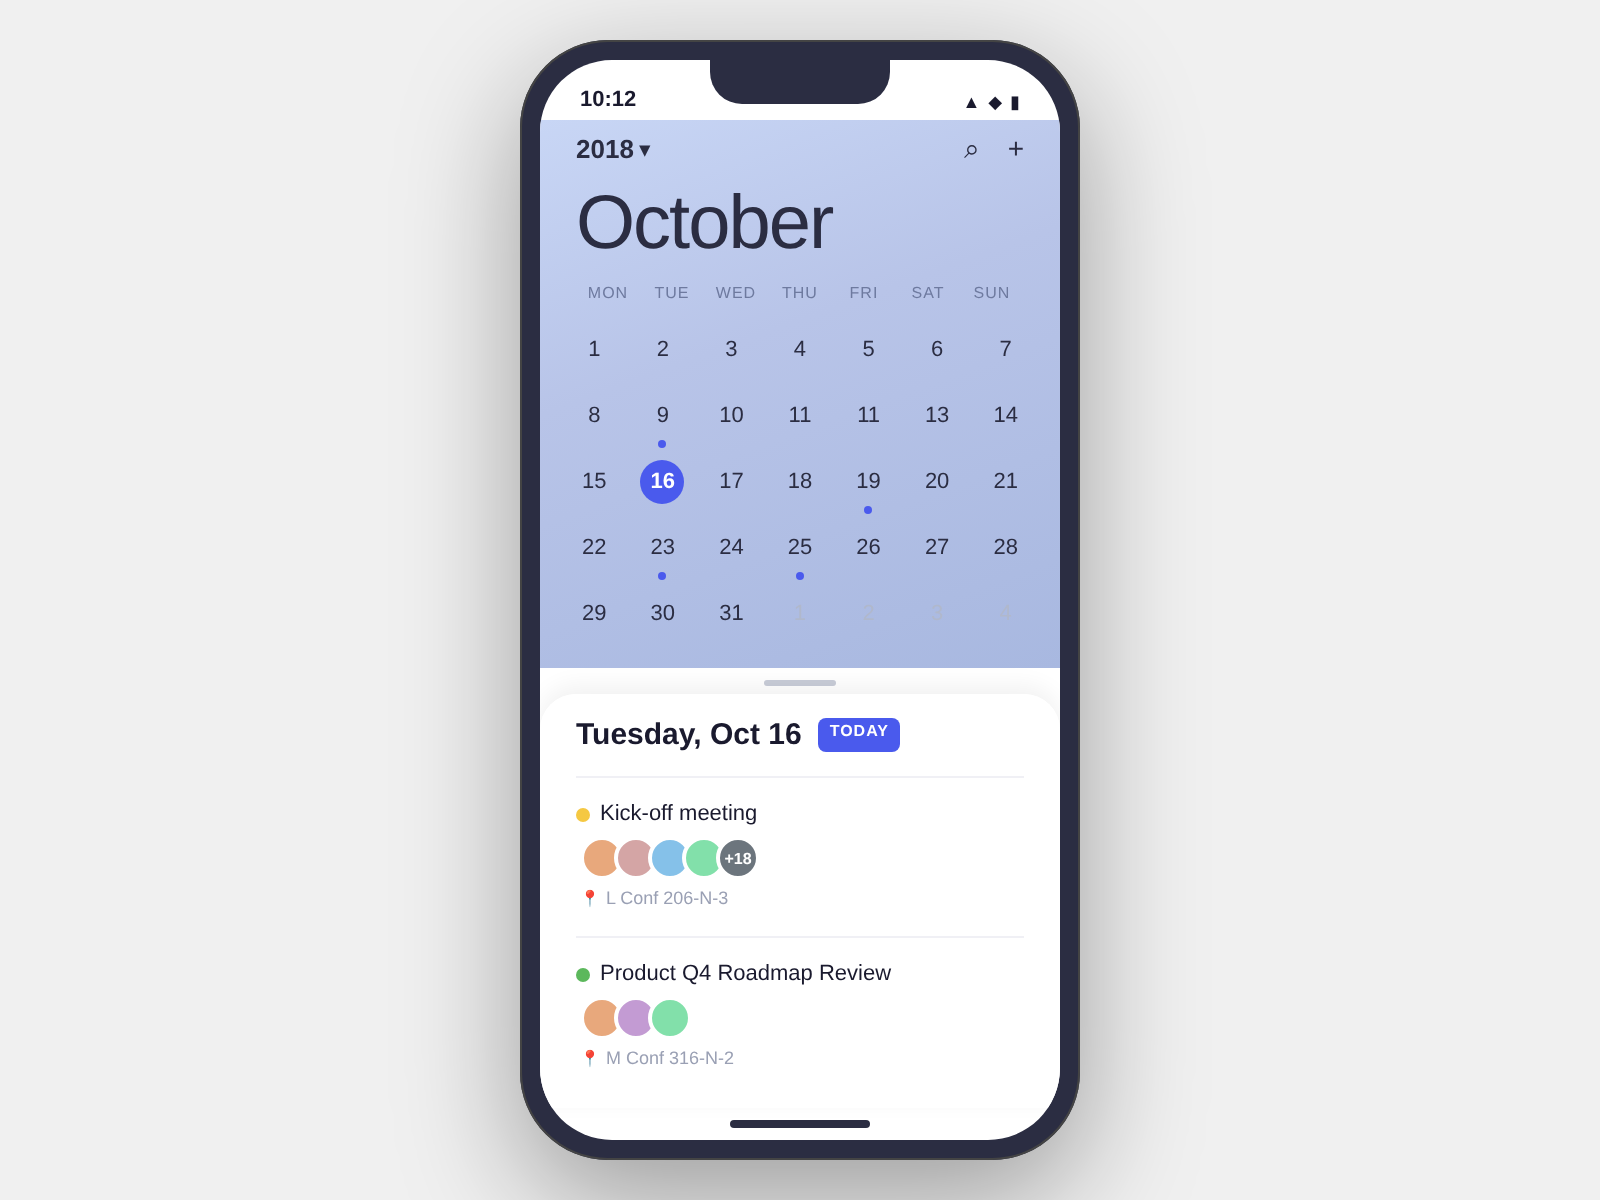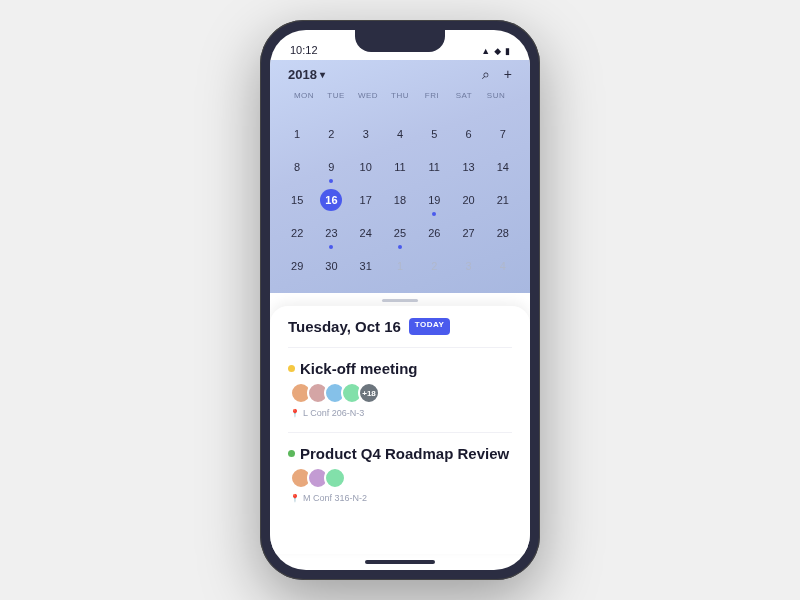--- a/index.html
+++ b/index.html
@@ -53,21 +53,21 @@
       display: flex;
       align-items: flex-end;
       justify-content: space-between;
       padding: 0 20px 4px;
       position: relative;
       z-index: 5;
     }
 
     .status-time {
       font-size: 11px;
-      font-weight: 400;
+      font-weight: 700;
       color: #1a1a2e;
     }
 
     .status-icons {
       display: flex;
       align-items: center;
       gap: 4px;
     }
 
     .status-icons span {
@@ -119,21 +119,21 @@
       color: #2b2d42;
       padding: 2px 18px 6px;
       letter-spacing: -1px;
     }
 
     
     .day-headers {
       display: grid;
       grid-template-columns: repeat(7, 1fr);
       padding: 0 18px;
-      margin-bottom: 18px;
+      margin-bottom: 8px;
     }
 
     .day-header {
       text-align: center;
       font-size: 8px;
       font-weight: 500;
       color: #6e7a9f;
       padding: 2px 0;
       letter-spacing: 0.5px;
     }
@@ -259,22 +259,22 @@
     }
 
     .event-dot {
       width: 7px;
       height: 7px;
       border-radius: 50%;
       flex-shrink: 0;
     }
 
     .event-title {
-      font-size: 15px;
-      font-weight: 700;
+      font-size: 11px;
+      font-weight: 400;
       color: #1a1a2e;
     }
 
     .avatars-row {
       display: flex;
       align-items: flex-start;
       margin-bottom: 4px;
       margin-left: 2px;
     }
 
@@ -354,20 +354,21 @@
 
     <div class="calendar-section">
       <div class="year-bar">
         <div class="year-label">2018</div>
         <div class="year-actions">
           <span>⌕</span>
           <span>+</span>
         </div>
       </div>
 
+      <div class="month-title">October</div>
 
       <div class="day-headers">
         <div class="day-header">MON</div>
         <div class="day-header">TUE</div>
         <div class="day-header">WED</div>
         <div class="day-header">THU</div>
         <div class="day-header">FRI</div>
         <div class="day-header">SAT</div>
         <div class="day-header">SUN</div>
       </div>

